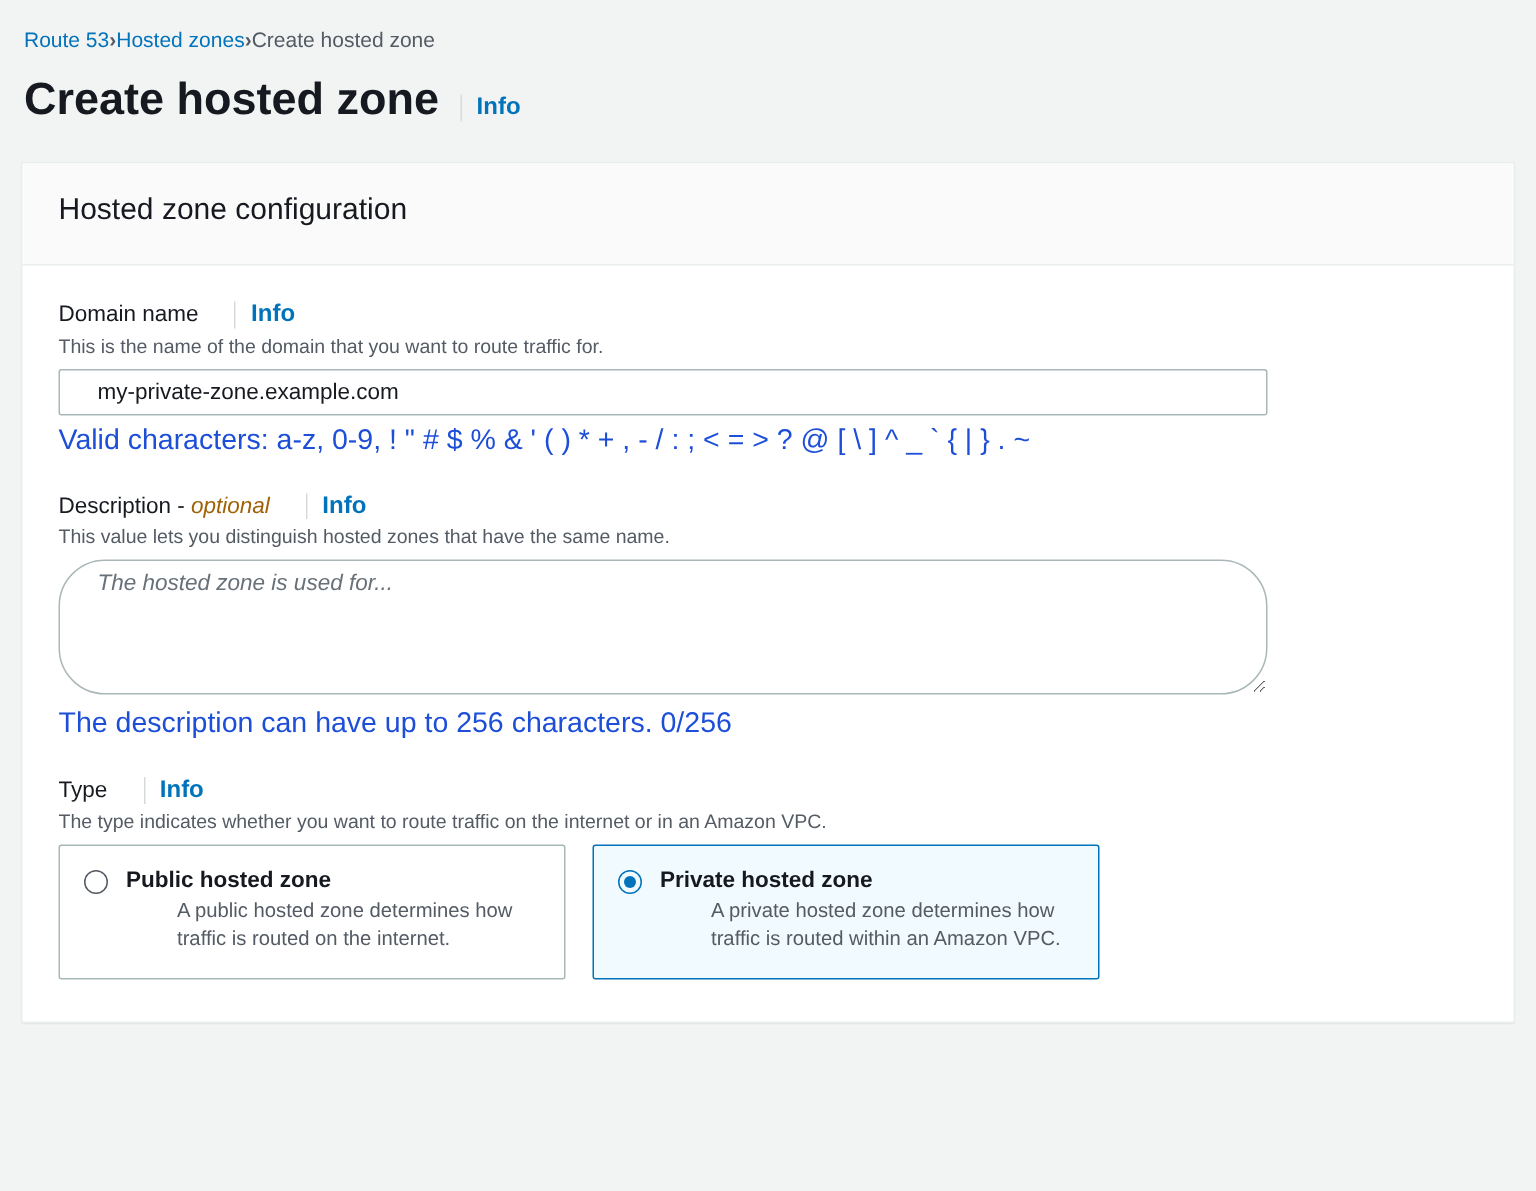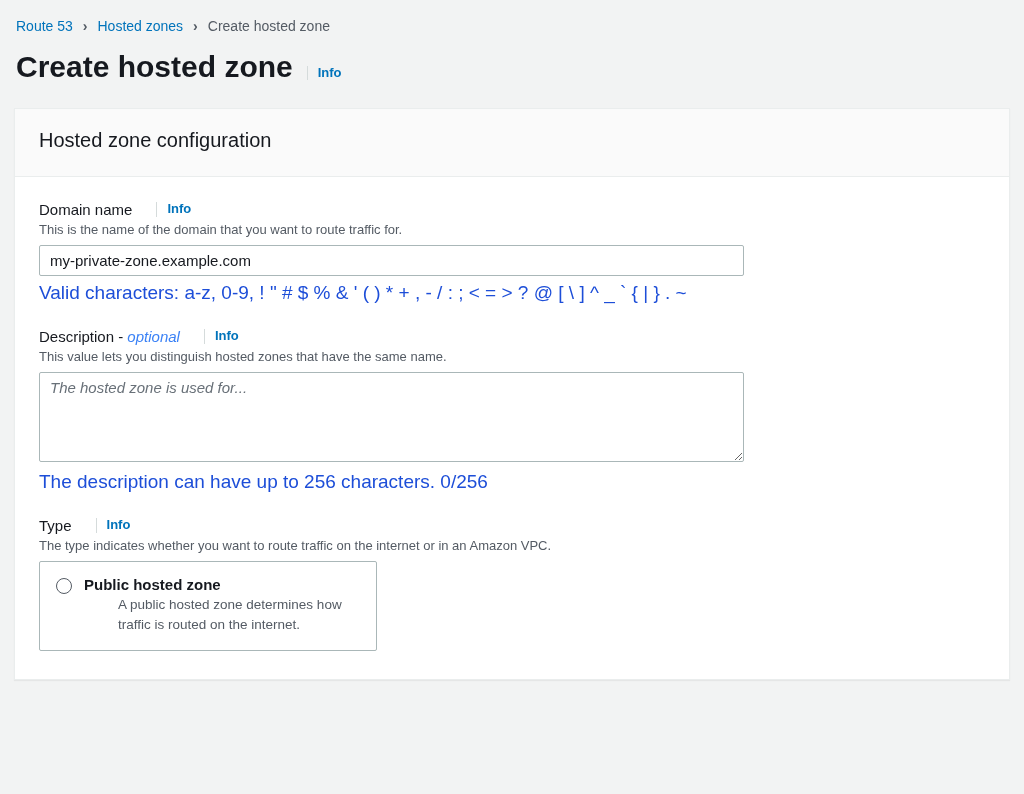--- a/index.html
+++ b/index.html
@@ -7,21 +7,20 @@
     font-family: "Amazon Ember", "Helvetica Neue", Arial, sans-serif;
     background: #f2f3f3;
     color: #16191f;
     font-size: 14px;
     width: 1024px;
   }
   .page-wrap { padding: 14px; }
   .breadcrumb {
     display: flex;
     align-items: flex-start;
-    gap: 10px;
     font-size: 14px;
     padding: 4px 2px 8px 2px;
   }
   .breadcrumb a { color: #0073bb; text-decoration: none; cursor: pointer; }
   .chev {
     display: inline-block;
     color: #545b64;
     font-weight: 600;
   }
   .breadcrumb .current { color: #545b64; }
@@ -32,21 +31,21 @@
     padding: 8px 2px 24px 2px;
   }
   h1.page-title {
     font-size: 30px;
     font-weight: 700;
     color: #16191f;
   }
   .info-link {
     color: #0073bb;
     font-weight: 700;
-    font-size: 13px;
+    font-size: 16px;
     cursor: pointer;
     padding-left: 10px;
     border-left: 1px solid #d5dbdb;
     line-height: 1.1;
     margin-left: 4px;
   }
   .panel {
     background: #ffffff;
     border: 1px solid #eaeded;
     box-shadow: 0 1px 1px rgba(0,0,0,0.05);
@@ -74,45 +73,46 @@
     display: flex;
     align-items: center;
     gap: 20px;
     margin-bottom: 4px;
   }
   .field-label {
     font-size: 15px;
     font-weight: 400;
     color: #16191f;
   }
-  .optional { font-style: italic; color: #3b82f6; }
+  .optional { font-style: italic; color: #a16207; }
   .field-desc {
     color: #545b64;
     font-size: 13px;
     margin-bottom: 8px;
   }
   .field-hint {
     color: #1d4ed8;
     font-size: 19px;
     margin-top: 6px;
   }
   input[type="text"], textarea {
-    width: 705px;
+    width: 806px;
     max-width: 100%;
-    padding: 6px 10px;
+    padding: 6px 25px;
     font-size: 15px;
     border: 1px solid #aab7b8;
     border-radius: 2px;
     font-family: inherit;
     color: #16191f;
   }
   textarea {
     height: 90px;
     resize: both;
     font-style: normal;
+    border-radius: 31px;
   }
   textarea::placeholder { font-style: italic; color: #687078; }
   .tiles {
     display: flex;
     gap: 18px;
     margin-top: 8px;
   }
   .tile {
     flex: 0 0 338px;
     border: 1px solid #aab7b8;
@@ -213,19 +213,28 @@
 
         <div class="tiles">
           <label class="tile">
             <span class="radio-outer"></span>
             <span>
               <div class="tile-title">Public hosted zone</div>
               <div class="tile-desc">A public hosted zone determines how traffic is routed on the internet.</div>
             </span>
           </label>
 
+          <label class="tile selected">
+            <span class="radio-outer">
+                <span class="radio-inner"></span>
+              </span>
+            <span>
+              <div class="tile-title">Private hosted zone</div>
+              <div class="tile-desc">A private hosted zone determines how traffic is routed within an Amazon VPC.</div>
+            </span>
+          </label>
         </div>
       </div>
 
     </div>
   </div>
 
 </div>
 
 </body></html>

